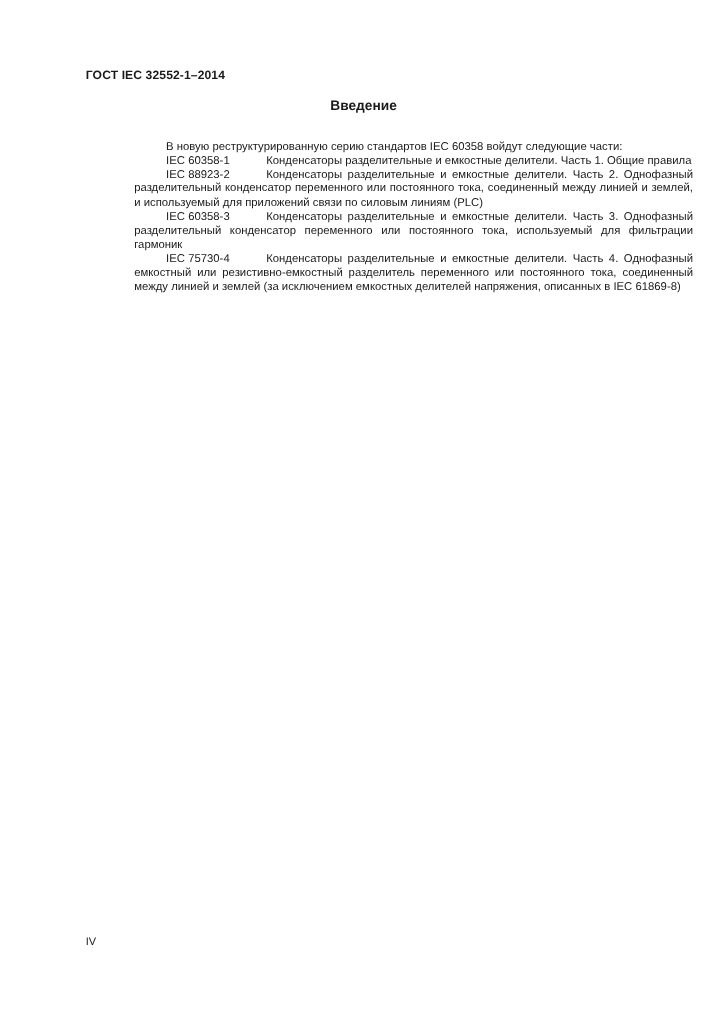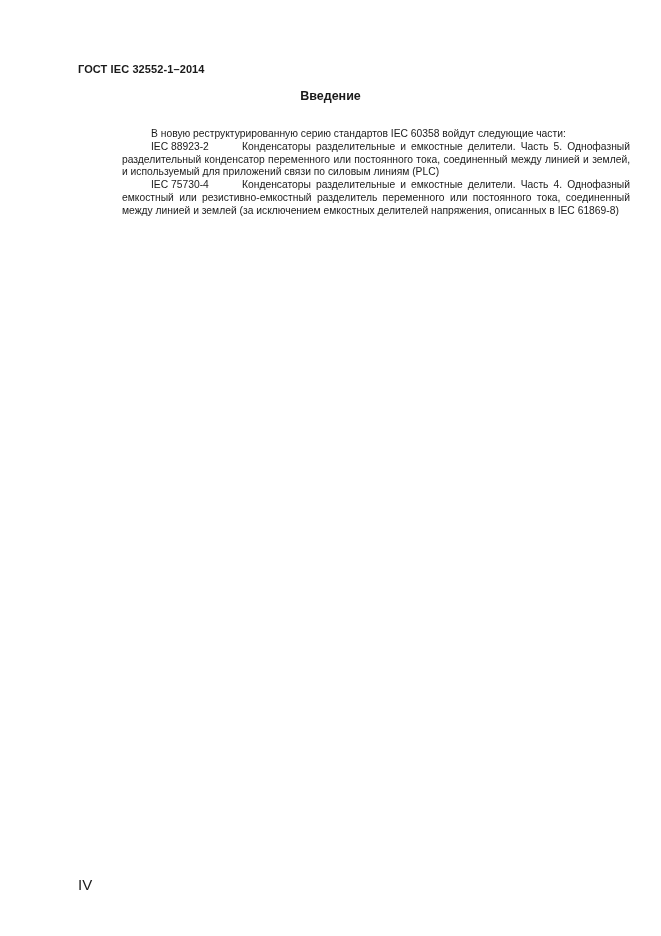--- a/index.html
+++ b/index.html
@@ -17,38 +17,44 @@
       box-sizing: border-box;
     }
     .body {
       position: absolute; left: 78px; top: 128px; width: 508px;
       font-size: 10.3px; line-height: 12.75px; margin-left: 44px;
     }
     .p { margin: 0; text-align: justify; text-indent: 29px; }
     .p.intro { text-align: left; }
     .code { display: inline-block; width: 91px; text-indent: 0; }
     .footer {
-      position: absolute; left: 78px; top: 876px;
-      font-size: 15px;
+      position: absolute; left: 78px; top: 851px;
+      font-size: 10px;
     }
   </style>
 </head>
 <body>
 
 <div class="header">ГОСТ IEC 32552-1–2014</div>
 
 <div class="title">Введение</div>
 
 <div class="body">
   <p class="p intro">В новую реструктурированную серию стандартов IEC 60358 войдут следующие части:</p>
 
+  <p class="p">
+    <span class="code">IEC 60358-1</span><span>Конденсаторы разделительные и емкостные делители. Часть 1. Общие правила</span>
+  </p>
 
   <p class="p">
-    <span class="code">IEC 88923-2</span><span>Конденсаторы разделительные и емкостные делители. Часть 5. Однофазный разделительный конденсатор переменного или постоянного тока, соединенный между линией и землей, и используемый для приложений связи по силовым линиям (PLC)</span>
+    <span class="code">IEC 88923-2</span><span>Конденсаторы разделительные и емкостные делители. Часть 2. Однофазный разделительный конденсатор переменного или постоянного тока, соединенный между линией и землей, и используемый для приложений связи по силовым линиям (PLC)</span>
   </p>
 
+  <p class="p">
+    <span class="code">IEC 60358-3</span><span>Конденсаторы разделительные и емкостные делители. Часть 3. Однофазный разделительный конденсатор переменного или постоянного тока, используемый для фильтрации гармоник</span>
+  </p>
 
   <p class="p">
     <span class="code">IEC 75730-4</span><span>Конденсаторы разделительные и емкостные делители. Часть 4. Однофазный емкостный или резистивно-емкостный разделитель переменного или постоянного тока, соединенный между линией и землей (за исключением емкостных делителей напряжения, описанных в IEC 61869-8)</span>
   </p>
 </div>
 
 <div class="footer">IV</div>
 
 </body></html>

